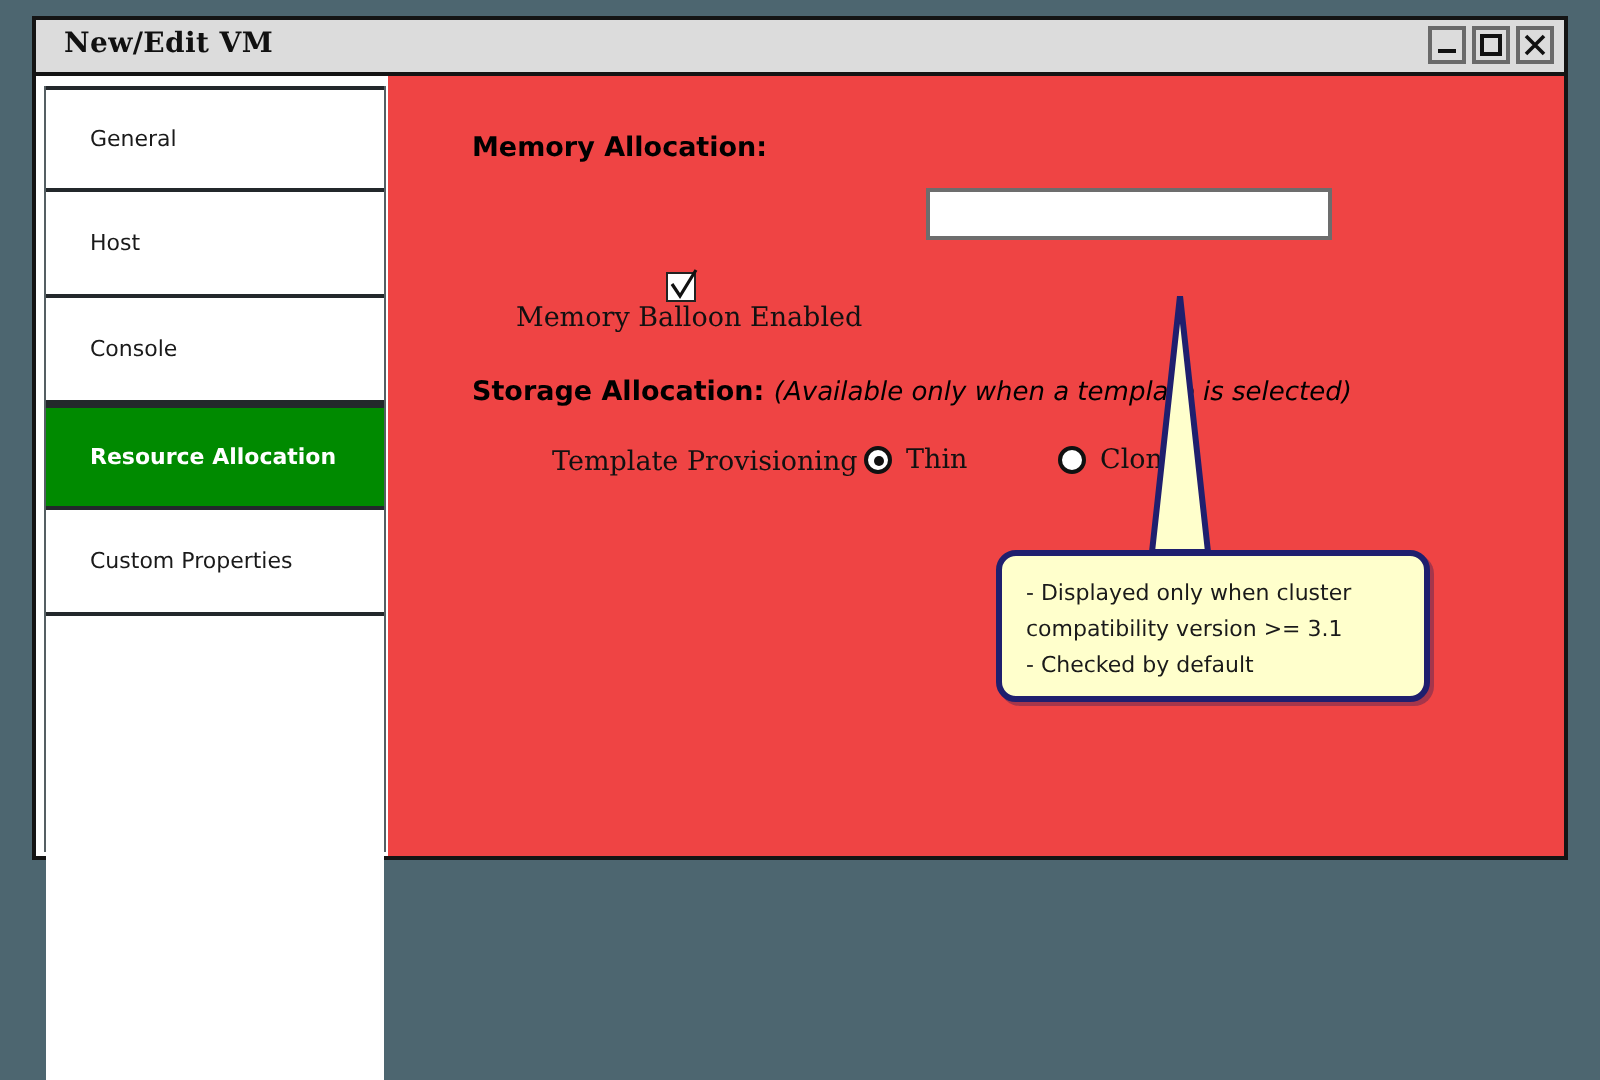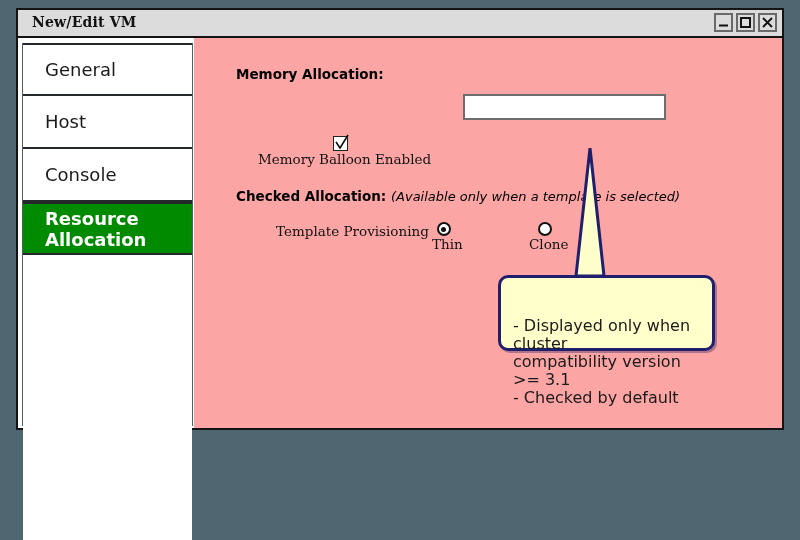--- a/index.html
+++ b/index.html
@@ -83,21 +83,21 @@
     box-sizing: border-box;
   }
   .side-item {
     height: 53px;
     border-bottom: 2px solid #23282b;
     display: flex;
     align-items: center;
     padding-left: 22px;
     box-sizing: border-box;
     background: #ffffff;
-    font-size: 18px;
+    font-size: 11px;
     color: #1a1a1a;
     cursor: pointer;
   }
   .side-item.first { border-top: 2px solid #23282b; }
   .side-item.selected {
     background: #008a00;
     color: #ffffff;
     font-weight: bold;
     border-top: 2px solid #23282b;
   }
@@ -106,21 +106,21 @@
     height: 100%;
   }
 
   
   .content {
     position: absolute;
     left: 176px;
     top: 0;
     right: 0;
     bottom: 0;
-    background: #fca5a5;
+    background: #ef4444;
   }
 
   .section-head {
     position: absolute;
     font-family: "DejaVu Sans", sans-serif;
     font-weight: bold;
     font-size: 13.5px;
     color: #000000;
     white-space: nowrap;
   }
@@ -169,21 +169,20 @@
     color: #111111;
     white-space: nowrap;
   }
 
   
   .radio-row {
     position: absolute;
     display: flex;
     align-items: center;
     cursor: pointer;
-    flex-direction: column;
   }
   .radio-circle {
     width: 14px;
     height: 14px;
     border: 2px solid #111;
     border-radius: 50%;
     background: #fff;
     box-sizing: border-box;
     position: relative;
     margin-right: 7px;
@@ -226,25 +225,24 @@
     border-radius: 10px;
     box-sizing: border-box;
     box-shadow: 2px 2px 0 rgba(30,30,90,0.35);
   }
   .callout-text {
     position: absolute;
     left: 12px;
     top: 10px;
     right: 8px;
     font-family: "DejaVu Sans", sans-serif;
-    font-size: 16px;
+    font-size: 11px;
     line-height: 18px;
     color: #1a1a1a;
     white-space: pre-line;
-    margin-top: 29px;
   }
 </style>
 </head>
 <body>
 
 <div class="window">
 
   <div class="titlebar">
     <div class="title-text">New/Edit VM</div>
 
@@ -274,20 +272,23 @@
         <span>General</span>
       </div>
       <div class="side-item">
         <span>Host</span>
       </div>
       <div class="side-item">
         <span>Console</span>
       </div>
       <div class="side-item selected">
         <span>Resource Allocation</span>
+      </div>
+      <div class="side-item">
+        <span>Custom Properties</span>
       </div>
       <div class="side-filler"></div>
     </div>
 
     <div class="content">
 
       <div class="section-head" style="left:42px; top:28px;">Memory Allocation:</div>
 
 
       <input class="text-input" type="text" style="left: 269px; top: 56px; width: 203px; height: 26px;" placeholder="">
@@ -295,21 +296,21 @@
       <div class="checkbox-row" style="left:64px; top:98px;flex-direction:column;">
         <span class="checkbox-box">
           <svg width="17" height="19" viewBox="0 0 17 19">
             <path d="M3 8 L7 14 L15 1" stroke="#111" stroke-width="1.6" fill="none"></path>
           </svg>
         </span>
         <span class="checkbox-label">Memory Balloon Enabled</span>
       </div>
 
       <div class="section-head" style="left:42px; top:150px;">
-        <span>Checked Allocation:</span>
+        <span>Storage Allocation:</span>
         <span class="hint">(Available only when a template is selected)</span>
       </div>
 
       <div class="field-label" style="left:82px; top:185px;">Template Provisioning</div>
 
       <div class="radio-row" style="left:238px; top:184px;">
         <span class="radio-circle on"></span>
         <span class="radio-label">Thin</span>
       </div>
 

